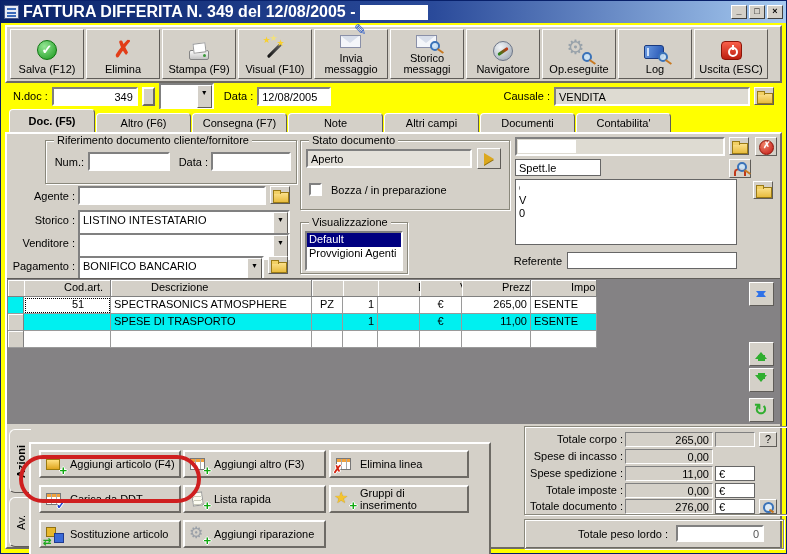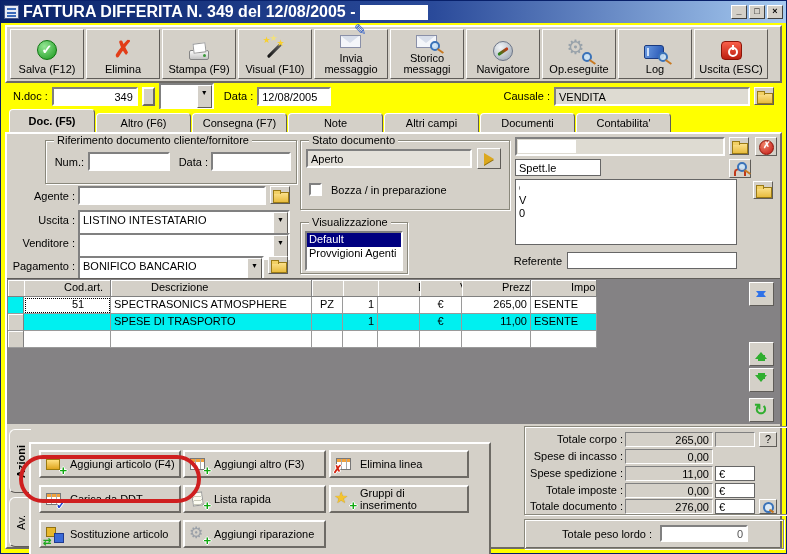--- a/index.html
+++ b/index.html
@@ -150,21 +150,21 @@
   .trow .tv{width:88px;height:15px;margin-left:2px;background:#d4d0c8;border:1px solid;border-color:#808080 #fff #fff #808080;
     text-align:right;padding:1px 3px;}
   .trow .tcur{width:40px;height:15px;margin-left:2px;background:#fff;border:1px solid #666;padding:1px 3px;}
   .trow .tcur.empty{background:#d4d0c8;border-color:#808080 #fff #fff #808080;}
   .qbtn{width:18px;height:15px;margin-left:4px;background:#d4d0c8;border:1px solid;border-color:#fff #5f5c58 #5f5c58 #fff;
     text-align:center;line-height:13px;}
   .zoombtn{position:relative;width:18px;height:15px;margin-left:4px;background:#d4d0c8;border:1px solid;border-color:#fff #5f5c58 #5f5c58 #fff;}
   .zoombtn::before{content:"";position:absolute;left:3px;top:2px;width:7px;height:7px;border:2px solid #3a72b8;border-radius:50%;background:#dceaf6;}
   .zoombtn::after{content:"";position:absolute;right:2px;bottom:1px;width:5px;height:2px;background:#c87820;transform:rotate(35deg);}
   .pesogb{position:absolute;left:517px;top:95px;width:260px;height:30px;}
-  .pesorow{position:absolute;left:2px;right:6px;top:5px;display:flex;align-items:center;}
+  .pesorow{position:absolute;left:18px;right:6px;top:5px;display:flex;align-items:center;}
   .pesorow .tl{width:125px;text-align:right;}
   .pesorow .pv{width:88px;height:17px;margin-left:8px;background:#fff;border:2px solid;border-color:#808080 #fff #fff #808080;text-align:right;padding:1px 3px;color:#555;}
 </style>
 </head>
 <body>
 
 <div class="window">
 
   <div class="titlebar">
     <span class="appicon"></span>
@@ -274,21 +274,21 @@
           <span class="leg">Riferimento documento cliente/fornitore</span>
           <span class="rlab" style="left:6px;top:15px;width:32px;">Num.:</span>
           <div class="afld fld inset" style="left:42px;top:11px;width:82px;"></div>
           <span class="rlab" style="left:126px;top:15px;width:36px;">Data :</span>
           <div class="afld fld inset" style="left:165px;top:11px;width:80px;"></div>
         </div>
         <span class="rlab" style="left:6px;top:56px;width:62px;">Agente :</span>
         <div class="afld fld inset" style="left:71px;top:52px;width:188px;"></div>
         <div class="folder" style="position:absolute;left:263px;top:52px;"></div>
 
-        <span class="rlab" style="left:6px;top:80px;width:62px;">Uscita :</span>
+        <span class="rlab" style="left:6px;top:80px;width:62px;">Storico :</span>
         <div class="combo afld" style="left:71px;top:76px;width:212px;">
           <span class="cval">LISTINO INTESTATARIO</span>
           <span class="dd"></span>
         </div>
         <span class="rlab" style="left:6px;top:103px;width:62px;">Venditore :</span>
         <div class="combo afld" style="left:71px;top:99px;width:212px;">
           <span class="cval"></span>
           <span class="dd"></span>
         </div>
         <span class="rlab" style="left:0px;top:126px;width:68px;">Pagamento :</span>

